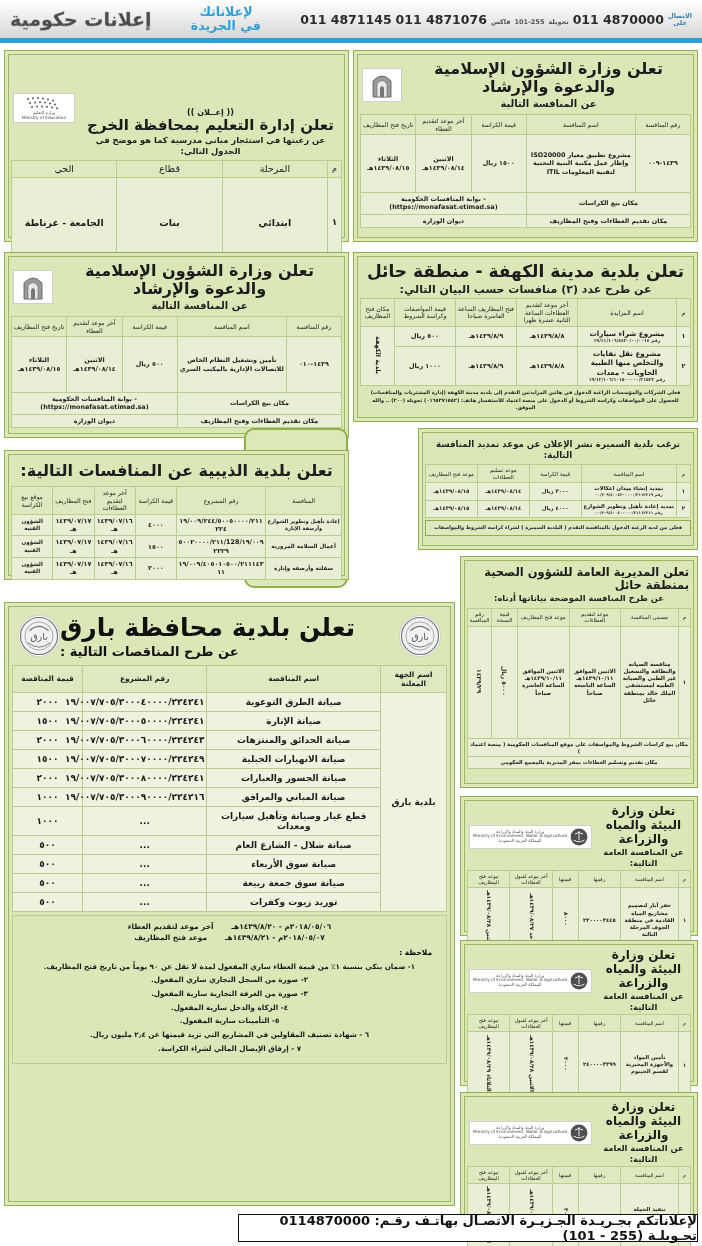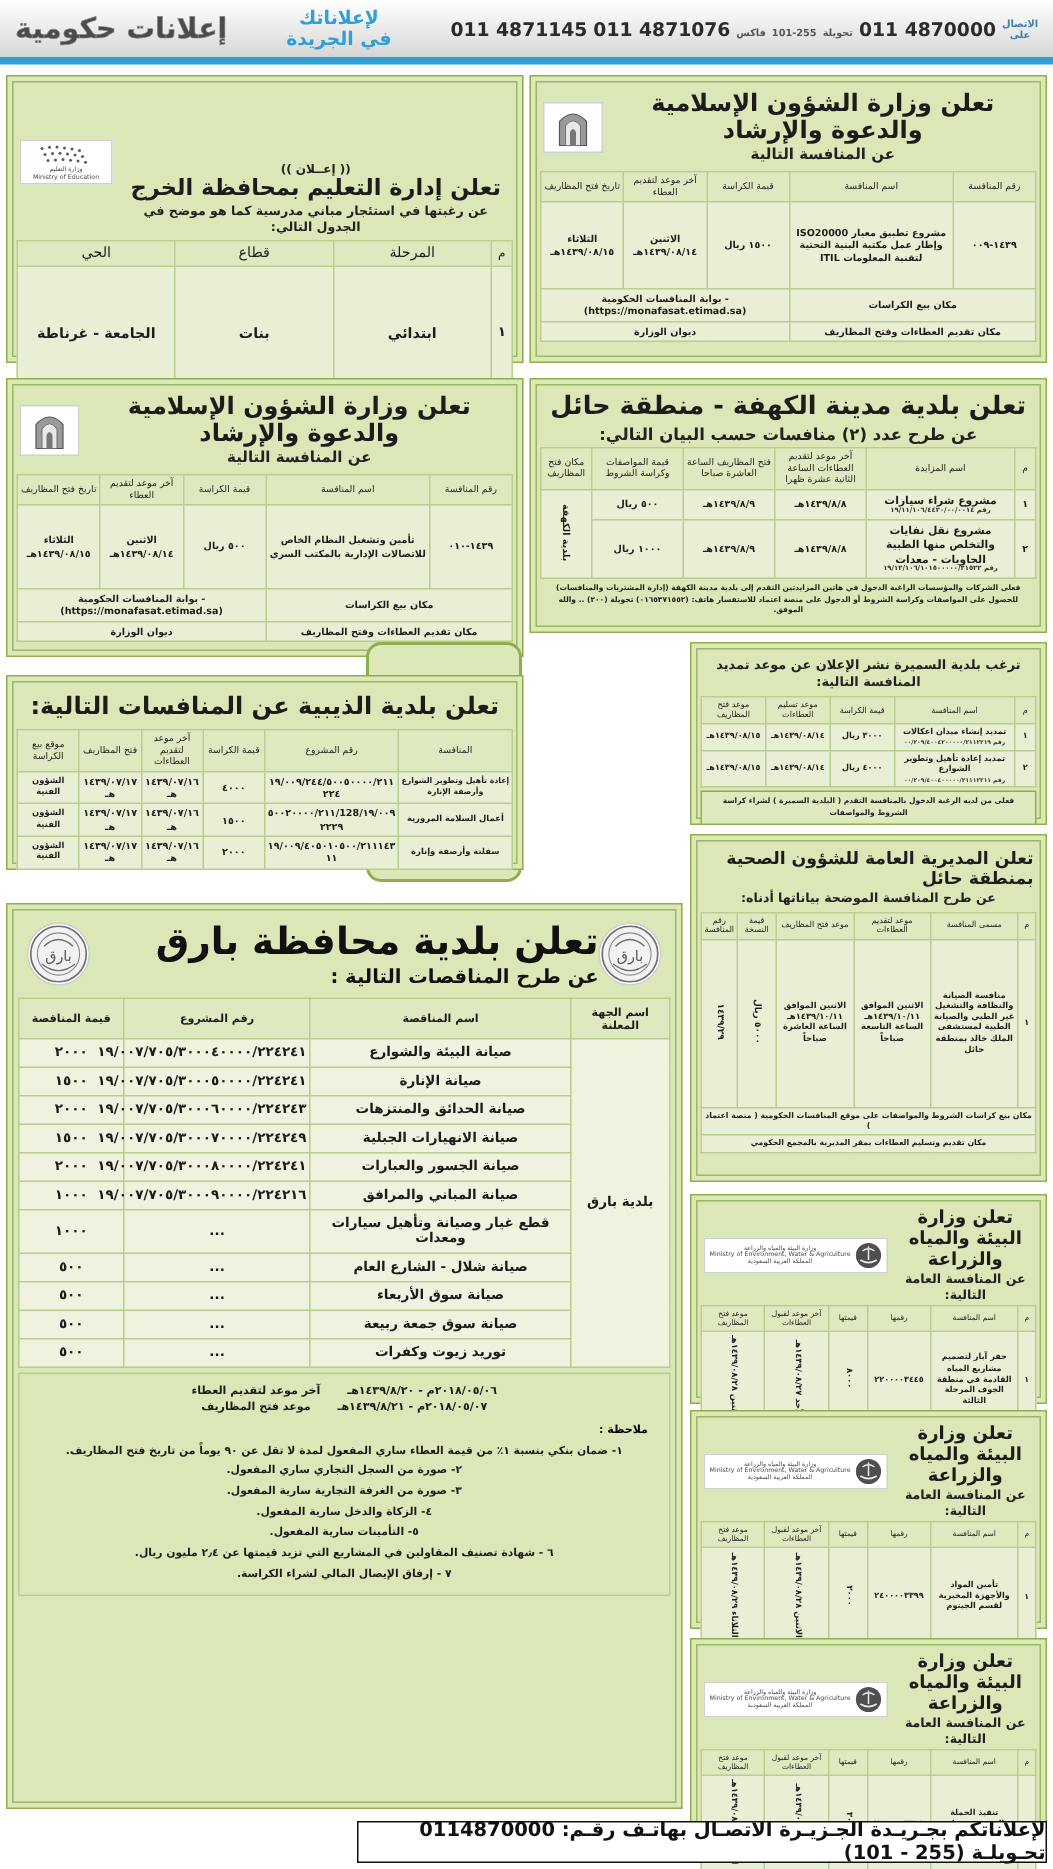--- a/index.html
+++ b/index.html
@@ -383,21 +383,21 @@
         </tr>
         <tr class="note-row">
           <td colspan="2">مكان تقديم العطاءات وفتح المظاريف</td>
           <td colspan="3">ديوان الوزارة</td>
         </tr>
           </tbody>
       </table>
     </div>
   </div>
 
-  <div class="card" style="top:428px; right:4px; width:238px; height:122px;">
+  <div class="card" style="top:428px; right:4px; width:280px; height:122px;">
     <div class="card-inner" style="padding:2px">
       <div class="h-sub" style="font-size:8.6px; text-align:center; padding:3px 2px 4px">ترغب بلدية السميرة نشر الإعلان عن موعد تمديد المنافسة التالية:</div>
       <table class="t">
         <thead>
             <tr>
           <th class="num" style="font-size:5.4px">م</th>
           <th style="font-size:5.4px; width:36%">اسم المنافسة</th>
           <th style="font-size:5.4px">قيمة الكراسة</th>
           <th style="font-size:5.4px">موعد تسليم العطاءات</th>
           <th style="font-size:5.4px">موعد فتح المظاريف</th>
@@ -672,21 +672,21 @@
       <div class="barq-head">
         <div class="logo-chip logo-round">
           <svg class="crest-barq" viewBox="0 0 54 54">
             <circle cx="27" cy="27" r="25" fill="#f2f2f2" stroke="#6e6e6e" stroke-width="1.5"></circle>
             <circle cx="27" cy="27" r="19" fill="none" stroke="#8a8a8a" stroke-width="1"></circle>
             <path d="M14 20 Q27 8 40 20" stroke="#6e6e6e" stroke-width="1.4" fill="none"></path>
             <text x="27" y="33" font-size="13" text-anchor="middle" fill="#555" font-family="DejaVu Sans">بارق</text>
             <path d="M12 36 Q27 48 42 36" stroke="#6e6e6e" stroke-width="1.2" fill="none"></path>
           </svg>
         </div>
-        <div style="text-align:right; flex:1">
+        <div style="text-align:left; flex:1">
           <div class="barq-title">تعلن بلدية محافظة بارق</div>
           <div class="barq-sub">عن طرح المناقصات التالية :</div>
         </div>
         <div class="logo-chip logo-round">
           <svg class="crest-barq" viewBox="0 0 54 54">
             <circle cx="27" cy="27" r="25" fill="#f2f2f2" stroke="#6e6e6e" stroke-width="1.5"></circle>
             <circle cx="27" cy="27" r="19" fill="none" stroke="#8a8a8a" stroke-width="1"></circle>
             <path d="M14 20 Q27 8 40 20" stroke="#6e6e6e" stroke-width="1.4" fill="none"></path>
             <text x="27" y="33" font-size="13" text-anchor="middle" fill="#555" font-family="DejaVu Sans">بارق</text>
             <path d="M12 36 Q27 48 42 36" stroke="#6e6e6e" stroke-width="1.2" fill="none"></path>
@@ -699,21 +699,21 @@
             <tr>
           <th style="width:66px">اسم الجهة المعلنة</th>
           <th style="width:40%">اسم المناقصة</th>
           <th>رقم المشروع</th>
           <th style="width:70px">قيمة المناقصة</th>
         </tr>
           </thead>
         <tbody>
           <tr>
             <td class="barq-ent" rowspan="11">بلدية بارق</td>
-            <td>صيانة البيئة والشوارع</td>
+            <td>صيانة الطرق التوعوية</td>
             <td class="barq-proj">١٩/٠٠٧/٧٠٥/٣٠٠٠٤٠٠٠٠/٢٢٤٢٤١</td>
             <td class="barq-amt">٢٠٠٠</td>
           </tr>
           <tr>
             <td>صيانة الإنارة</td>
             <td class="barq-proj">١٩/٠٠٧/٧٠٥/٣٠٠٠٥٠٠٠٠/٢٢٤٢٤١</td>
             <td class="barq-amt">١٥٠٠</td>
           </tr>
           <tr>
             <td>صيانة الحدائق والمنتزهات</td>

